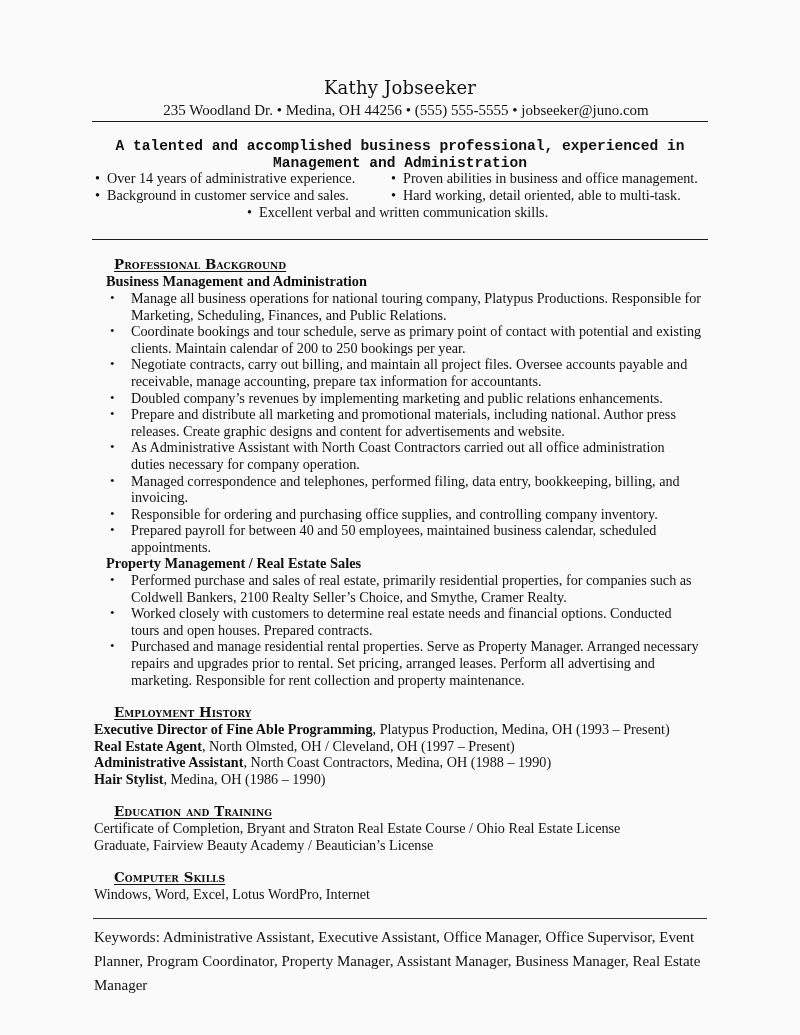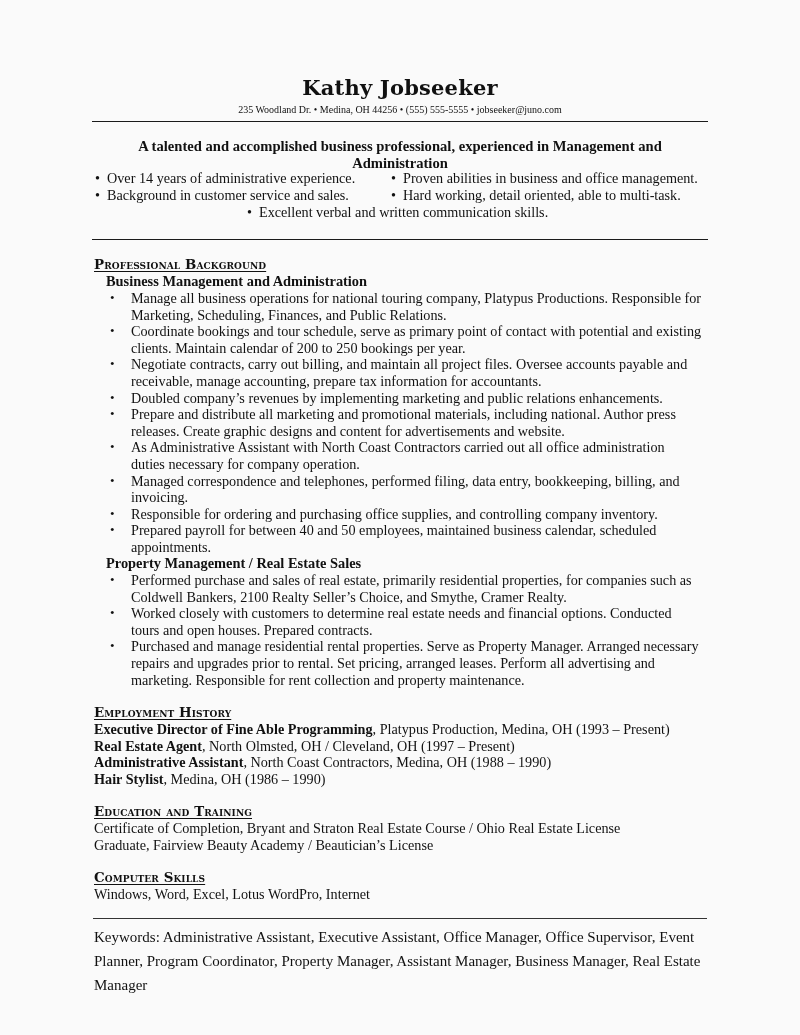--- a/index.html
+++ b/index.html
@@ -23,52 +23,53 @@
       top: 0;
       width: 616px;
     }
     .name {
       position: absolute;
       top: 76px;
       left: 0;
       width: 616px;
       text-align: center;
       font-family: "DejaVu Serif", serif;
-      font-weight: bold;
-      font-size: 21px;
+      font-weight: normal;
+      font-size: 18px;
       line-height: 24px;
       letter-spacing: 0.2px;
     }
     .contact {
       position: absolute;
       top: 102px;
-      left: 0;
+      left: 6px;
       width: 616px;
       text-align: center;
-      font-size: 10px;
+      font-size: 15px;
     }
     .rule {
       position: absolute;
       left: 0;
       width: 616px;
       height: 0;
       border-top: 1.6px solid #1a1a1a;
     }
     .rule-1 { top: 121px; }
     .rule-2 { top: 239px; }
     .rule-3 { top: 918px; left: 1px; width: 614px; border-top-color: #333; }
 
     .summary-head {
       position: absolute;
       top: 138px;
       left: 0;
       width: 616px;
       text-align: center;
       font-weight: bold;
       font-size: 14.6px;
+      font-family: Liberation Mono, monospace;
     }
     .summary-grid {
       position: absolute;
       top: 170px;
       left: 3px;
       width: 612px;
     }
     .sum-row {
       position: relative;
       height: 17px;
@@ -92,20 +93,21 @@
       font-family: "DejaVu Serif", serif;
       font-weight: bold;
       font-variant: small-caps;
       font-size: 13.4px;
       letter-spacing: 0.1px;
       text-decoration: underline;
       text-decoration-thickness: 1.3px;
       text-underline-offset: 2px;
       line-height: 17px;
       display: inline-block;
+      margin-left: 20px;
     }
     .sub-title {
       font-weight: bold;
       font-size: 14.4px;
       line-height: 17px;
       margin-left: 12px;
     }
     ul.bullets {
       list-style: none;
       margin: 0;

